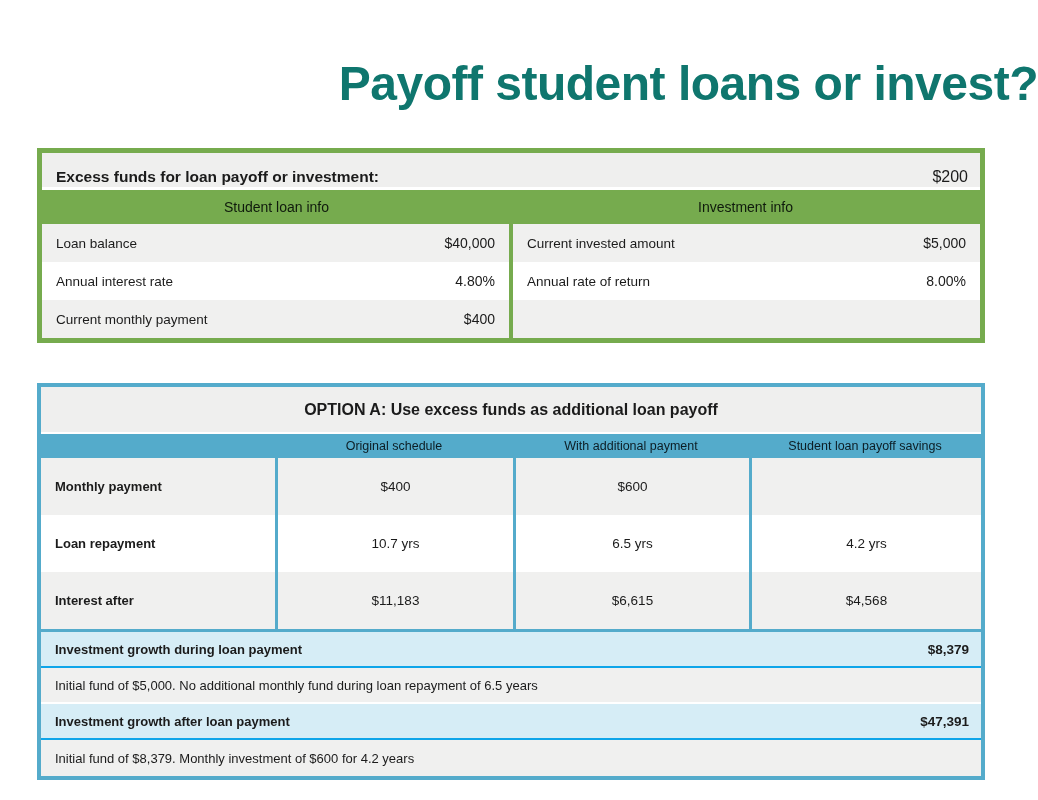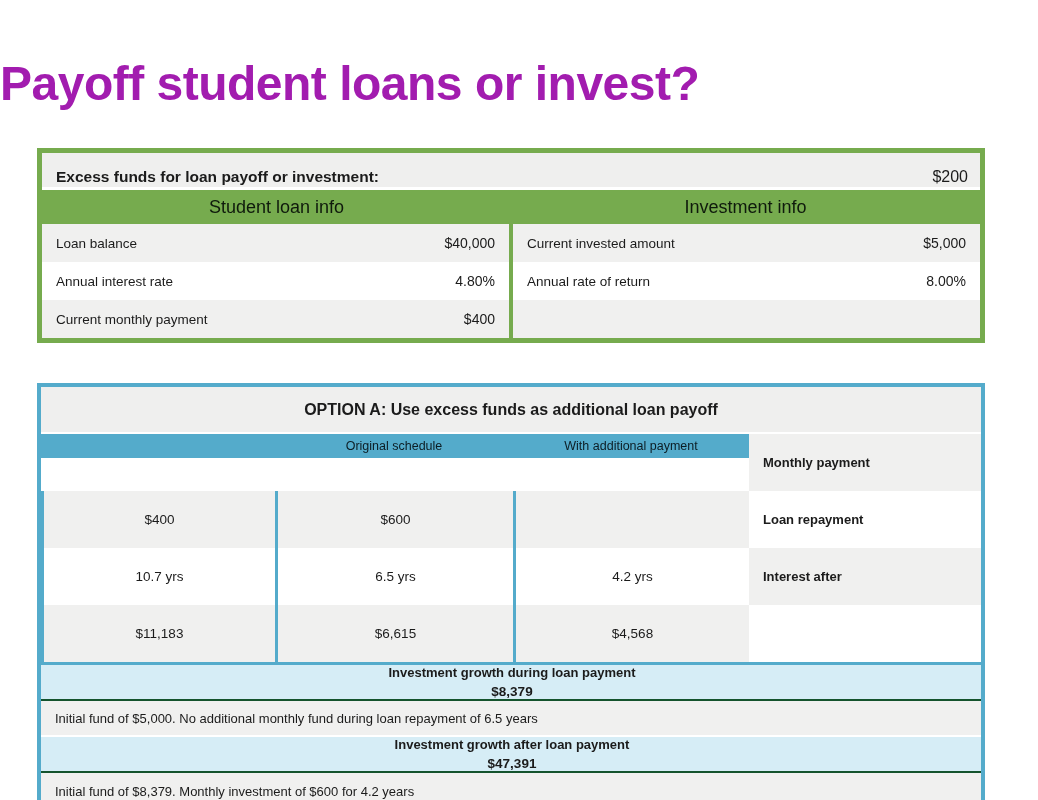--- a/index.html
+++ b/index.html
@@ -11,43 +11,43 @@
     --ink: #1b1b1b;
   }
   *{ box-sizing:border-box; margin:0; padding:0; }
   html,body{ background:#fff; }
   body{
     width:1038px; height:800px; position:relative; overflow:hidden;
     font-family:"Liberation Sans", sans-serif; color:var(--ink);
   }
   .page-title{
     position:absolute; left:0; top:56px; width:100%;
-    text-align:left; font-size:48px; font-weight:800;
-    letter-spacing:-0.5px; color:#a21caf;
+    text-align:right; font-size:48px; font-weight:800;
+    letter-spacing:-0.5px; color:#0f766e;
   }
 
   
   .funds-table{
     position:absolute; left:37px; top:148px; width:948px;
     border:5px solid var(--green); background:#fff;
   }
   .funds-header{
     height:37px; background:var(--headgray); border-bottom:3px solid #fff;
     display:flex; align-items:center; justify-content:space-between;
     padding:14px 12px 0 14px;
   }
   .funds-header .lbl{ font-weight:bold; font-size:15.5px; }
   .funds-header .val{ font-weight:normal; font-size:16px; }
   .funds-banner{
     height:34px; background:var(--green);
     display:grid; grid-template-columns:1fr 1fr;
   }
   .funds-banner div{
     display:flex; align-items:center; justify-content:center;
-    font-size:18px; color:#0f1a0c;
+    font-size:14px; color:#0f1a0c;
   }
   .funds-body{ display:grid; grid-template-columns:1fr 4px 1fr; }
   .funds-divider{ background:var(--green); }
   .funds-col .cell-row{
     height:38px; display:flex; align-items:center; justify-content:space-between;
     padding:0 14px; font-size:13.5px;
   }
   .cell-row:nth-child(odd){ background:var(--rowgray); }
   .cell-row:nth-child(even){ background:#ffffff; }
   .cell-row .v{ font-size:14px; }
@@ -71,23 +71,23 @@
   .option-grid .c{
     height:57px; display:flex; align-items:center; font-size:13.5px;
   }
   .option-grid .c.border{ border-left:3px solid var(--blue); }
   .option-grid .c.lab{ padding-left:14px; font-weight:bold; font-size:13px; }
   .option-grid .c.mid{ justify-content:center; }
   .option-grid .r0{ background:var(--rowgray); }
   .option-grid .r1{ background:#ffffff; }
   .option-hr{ height:3px; background:var(--blue); }
   .sum-row{
-    height:36px; background:var(--lightblue); border-bottom:2px solid #14532d;
+    height:36px; background:var(--lightblue); border-bottom:2px solid #0ea5e9;
     display:flex; align-items:center; justify-content:space-between;
-    padding:0 12px 0 14px; font-weight:bold; font-size:13px;flex-direction:column;
+    padding:0 12px 0 14px; font-weight:bold; font-size:13px;
   }
   .sum-row .v{ font-size:13.5px; }
   .note-row{
     height:36px; background:var(--rowgray); border-bottom:2px solid #fff;
     display:flex; align-items:center; padding:0 14px; font-size:13px;
   }
   .note-row.last{ border-bottom:none;text-align:right; }
 </style>
 </head>
 <body>
@@ -137,20 +137,21 @@
 </section>
 
 <section class="option-table">
   <div class="option-title">OPTION A: Use excess funds as additional loan payoff</div>
 
   <div class="option-grid">
 
     <div class="hc"></div>
     <div class="hc">Original schedule</div>
     <div class="hc">With additional payment</div>
+    <div class="hc">Student loan payoff savings</div>
 
     <div class="c lab r0">Monthly payment</div>
     <div class="c mid border r0">$400</div>
     <div class="c mid border r0">$600</div>
     <div class="c mid border r0"></div>
 
     <div class="c lab r1">Loan repayment</div>
     <div class="c mid border r1">10.7 yrs</div>
     <div class="c mid border r1">6.5 yrs</div>
     <div class="c mid border r1">4.2 yrs</div>

